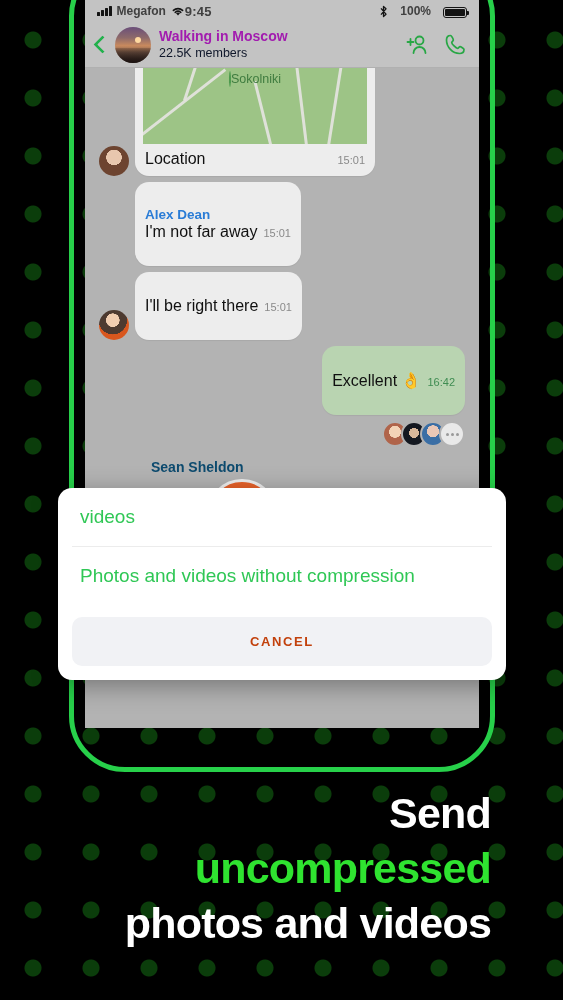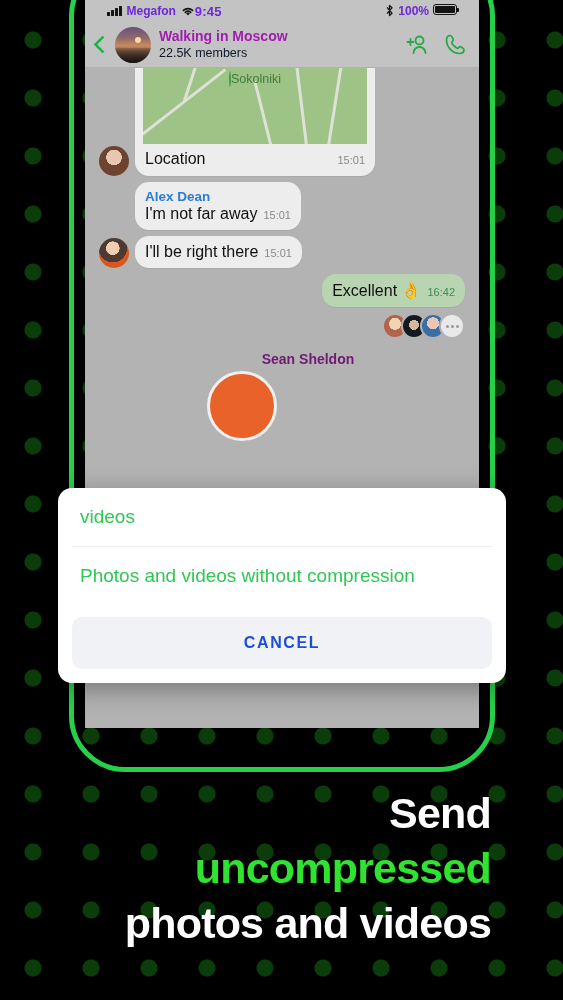--- a/index.html
+++ b/index.html
@@ -33,26 +33,26 @@
     position:absolute;
     left:85px;top:0;width:394px;height:728px;
     overflow:hidden;
     background:#b3b3b3;
   }
 
   
   #status-bar{
     height:22px;background:#c3c3c3;
     display:flex;align-items:center;
-    padding:0 22px;box-sizing:border-box;
-    font-size:12px;font-weight:bold;color:#6d28d9;
+    padding:0 12px;box-sizing:border-box;
+    font-size:12px;font-weight:bold;color:#404040;
   }
   #status-left{display:flex;align-items:center;gap:5px;}
   #status-center{flex:1;text-align:left;font-size:13px;font-weight:bold;letter-spacing:.2px;}
-  #status-right{display:flex;align-items:flex-start;gap:4px;}
+  #status-right{display:flex;align-items:flex-end;gap:12px;}
   .signal-bars{display:flex;align-items:flex-end;gap:1.5px;height:10px;}
   .signal-bars i{display:block;width:2.5px;background:#141414;border-radius:.5px;}
   .signal-bars i:nth-child(1){height:4px}
   .signal-bars i:nth-child(2){height:6px}
   .signal-bars i:nth-child(3){height:8px}
   .signal-bars i:nth-child(4){height:10px}
   .battery{
     width:24px;height:11px;border:1.4px solid #141414;border-radius:3px;
     position:relative;box-sizing:border-box;padding:1px;
   }
@@ -93,21 +93,21 @@
   
   #messages{
     position:relative;height:calc(728px - 22px - 46px);
     background:#b3b3b3;padding:0 14px;box-sizing:border-box;overflow:hidden;
   }
   .row{display:flex;align-items:flex-end;gap:6px;margin-bottom:6px;}
   .row.out{justify-content:flex-end;}
   .av{width:30px;height:30px;border-radius:50%;flex:none;overflow:hidden;position:relative;background:#d9cfc8;}
   .av-spacer{width:30px;flex:none;}
   .bubble{
-    background:#ededed;border-radius:14px;padding:7px 10px;
+    background:#ededed;border-radius:14px;padding:25px 10px;
     max-width:280px;position:relative;
     box-shadow:0 1px 1px rgba(0,0,0,.06);
   }
   .bubble.green{background:#b9d4b1;}
   .bubble .sender{font-size:13.5px;font-weight:bold;color:#2a7cd6;margin-bottom:1px;}
   .bubble .txt{font-size:16px;color:#101010;display:inline;}
   .bubble .time{font-size:11px;color:#8a8a8a;margin-left:6px;white-space:nowrap;}
   .bubble.green .time{color:#3f8c52;}
   .bubble.media{padding:0;overflow:hidden;width:240px;}
   .bubble.media .cap{display:flex;align-items:baseline;padding:6px 10px 8px;}
@@ -131,39 +131,39 @@
   .map .poi .tree::after{content:"";position:absolute;left:50%;margin-left:-.8px;top:5px;width:1.6px;height:6px;background:#4e9a4e;}
 
   
   #reactions{display:flex;justify-content:flex-end;align-items:center;gap:-6px;margin:2px 0 8px;}
   #reactions .ra{width:22px;height:22px;border-radius:50%;border:2px solid #b3b3b3;margin-left:-7px;overflow:hidden;}
   #reactions .more{
     width:22px;height:22px;border-radius:50%;background:#e9e9e9;margin-left:-7px;
     display:flex;align-items:center;justify-content:center;gap:2px;border:2px solid #b3b3b3;
   }
   #reactions .more b{width:3px;height:3px;border-radius:50%;background:#9a9a9a;display:block;}
-  #sean-name{font-size:14px;font-weight:bold;color:#701a75;margin:12px 0 4px 52px;text-align:center;}
+  #sean-name{font-size:14px;font-weight:bold;color:#0c4a6e;margin:12px 0 4px 52px;}
   #sean-av{width:64px;height:64px;border-radius:50%;background:#e8622a;margin-left:108px;
            border:3px solid #f0f0f0;}
 
   
   #dialog{
     position:absolute;left:58px;top:488px;width:448px;
     background:#fff;border-radius:14px;overflow:hidden;
     box-shadow:0 6px 26px rgba(0,0,0,.35);
   }
   #dialog .opt{
     padding:18px 22px;font-size:19px;color:#2fc755;cursor:pointer;
   }
   #dialog .sep{height:1px;background:#ececec;margin:0 14px;}
   #dialog .pad{height:12px;}
   #cancel-btn{
     margin:0 14px 14px;background:#f1f2f5;border-radius:10px;
-    text-align:center;padding:17px 0;font-size:16px;font-weight:bold;
-    letter-spacing:1.6px;color:#1d4ed8;cursor:pointer;
+    text-align:center;padding:17px 0;font-size:13px;font-weight:bold;
+    letter-spacing:1.6px;color:#c2410c;cursor:pointer;
   }
 
   
   #headline{
     position:absolute;left:4px;right:0;top:786px;
     text-align:right;padding-right:72px;
     font-size:43px;font-weight:bold;line-height:1.28;
     letter-spacing:-.8px;color:#ffffff;padding-left:44px;
   }
   #headline .l2{color:#2fe330;}

